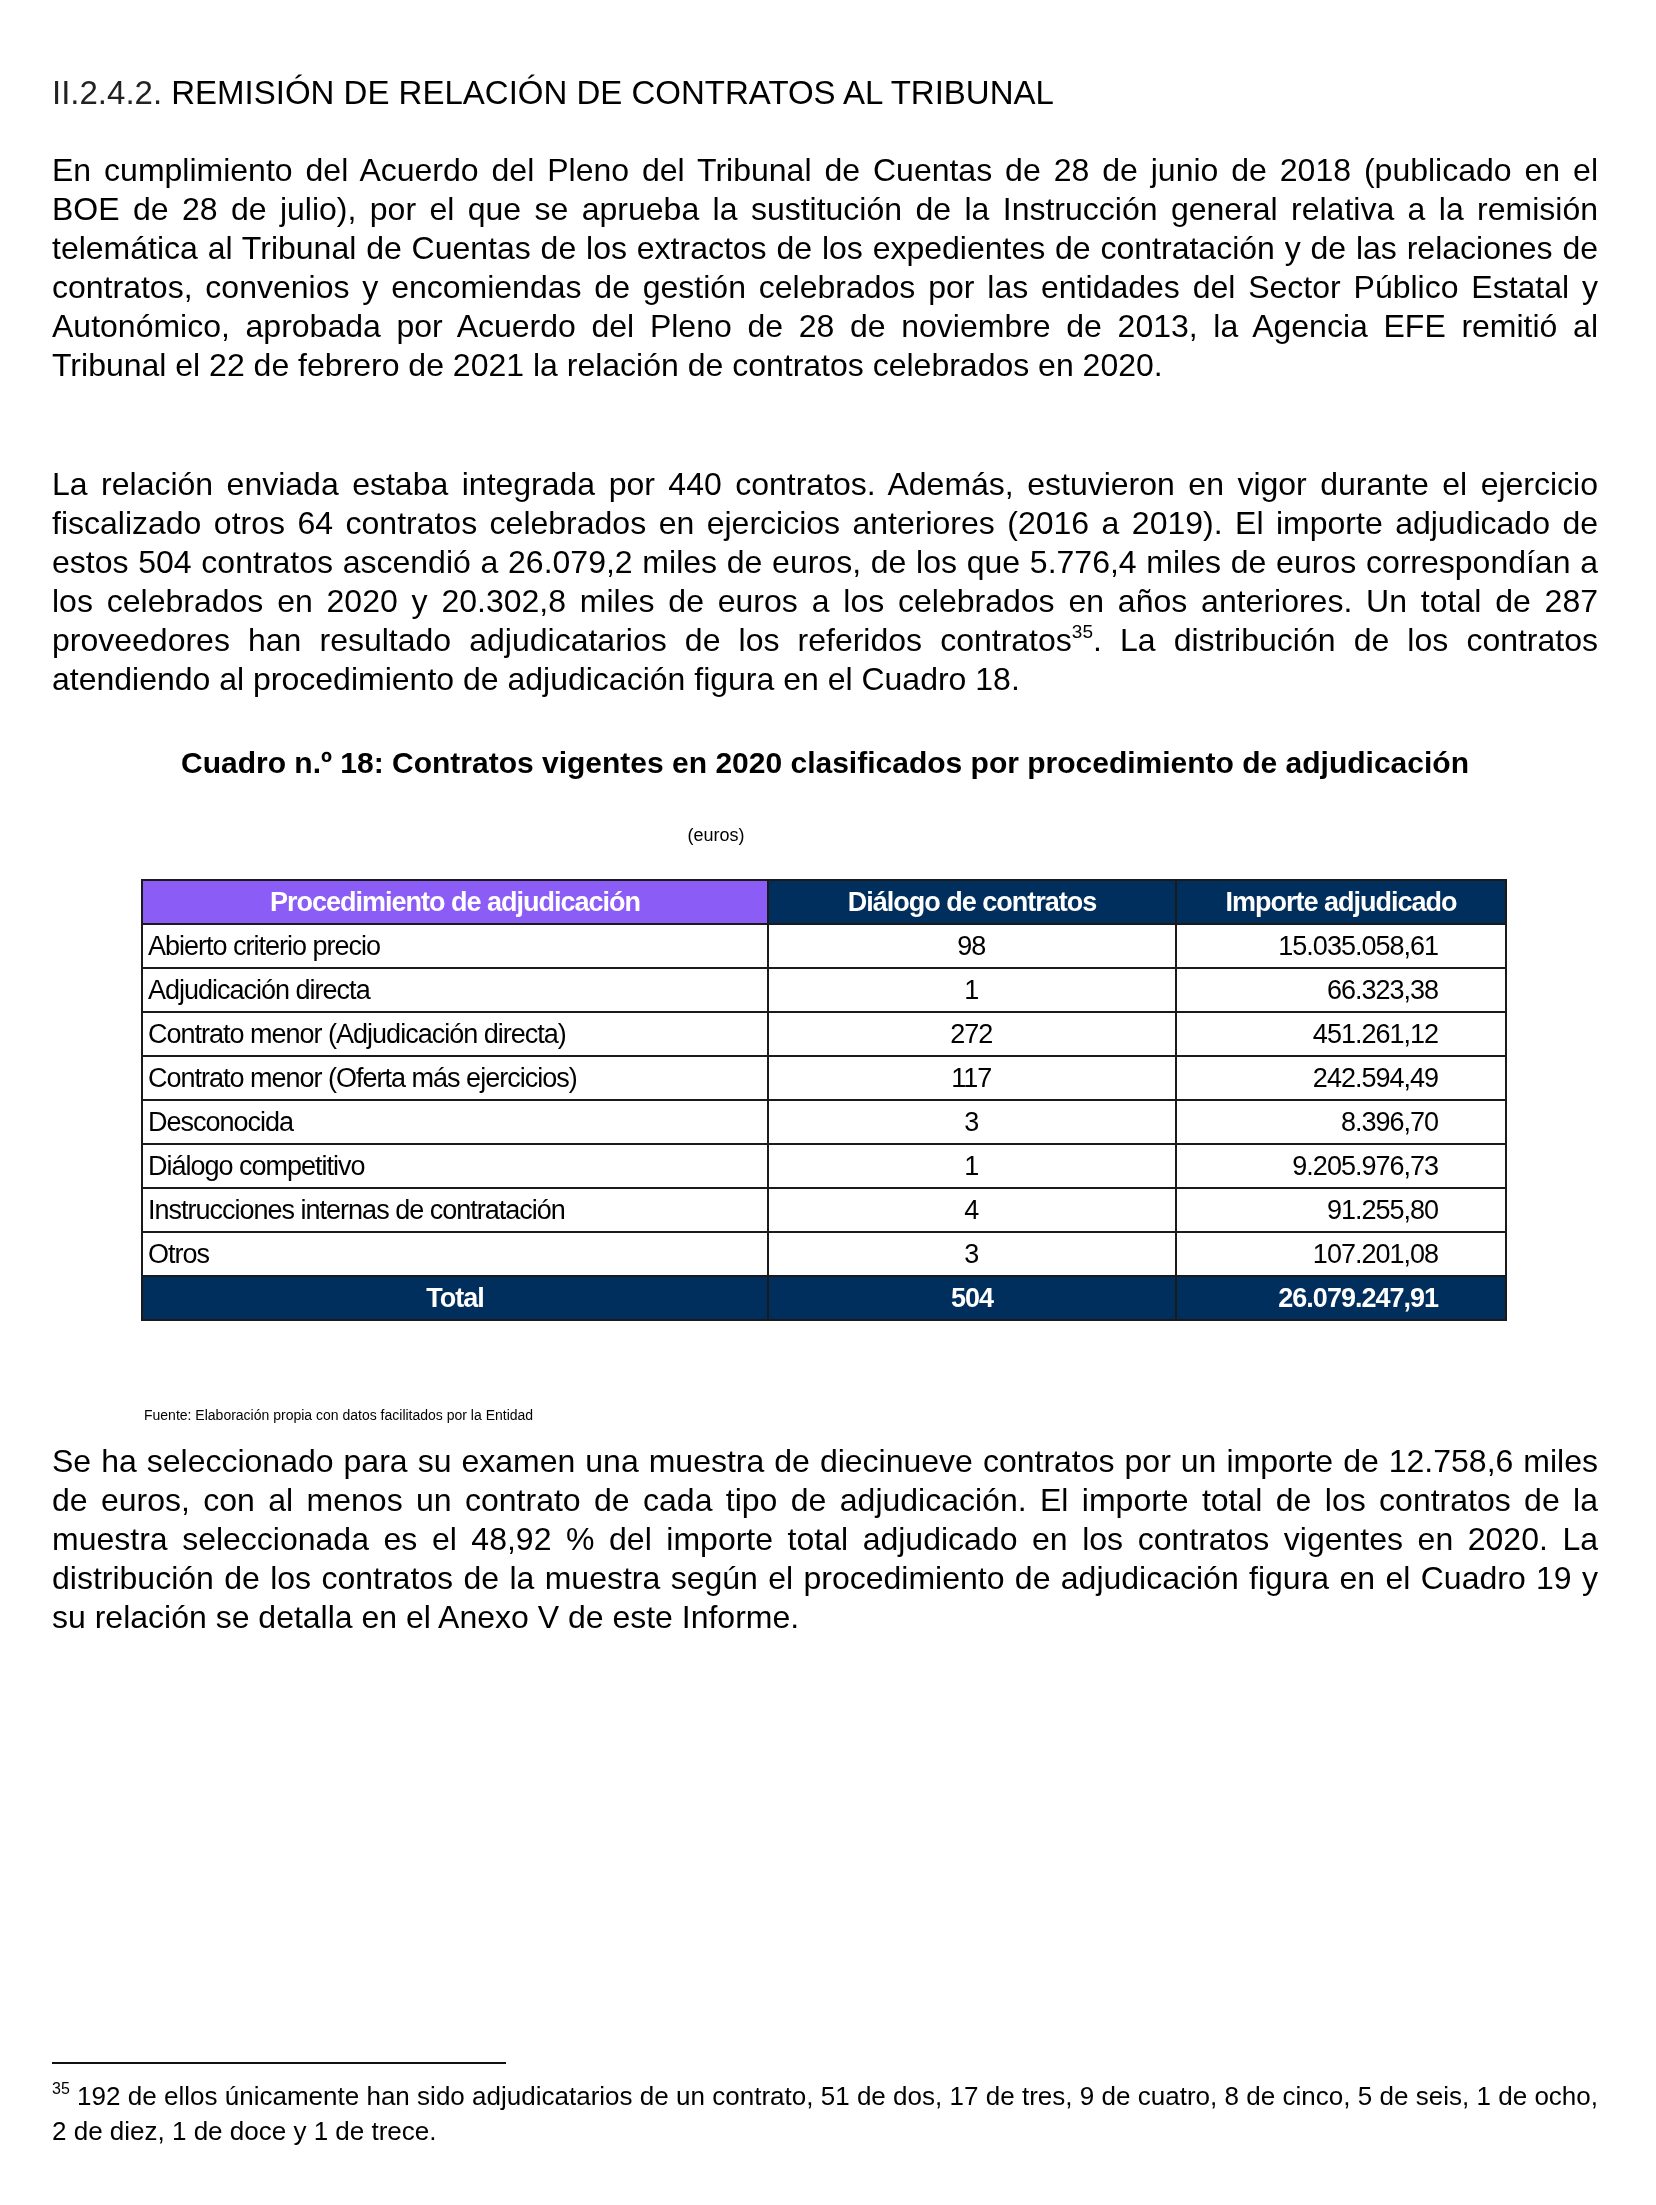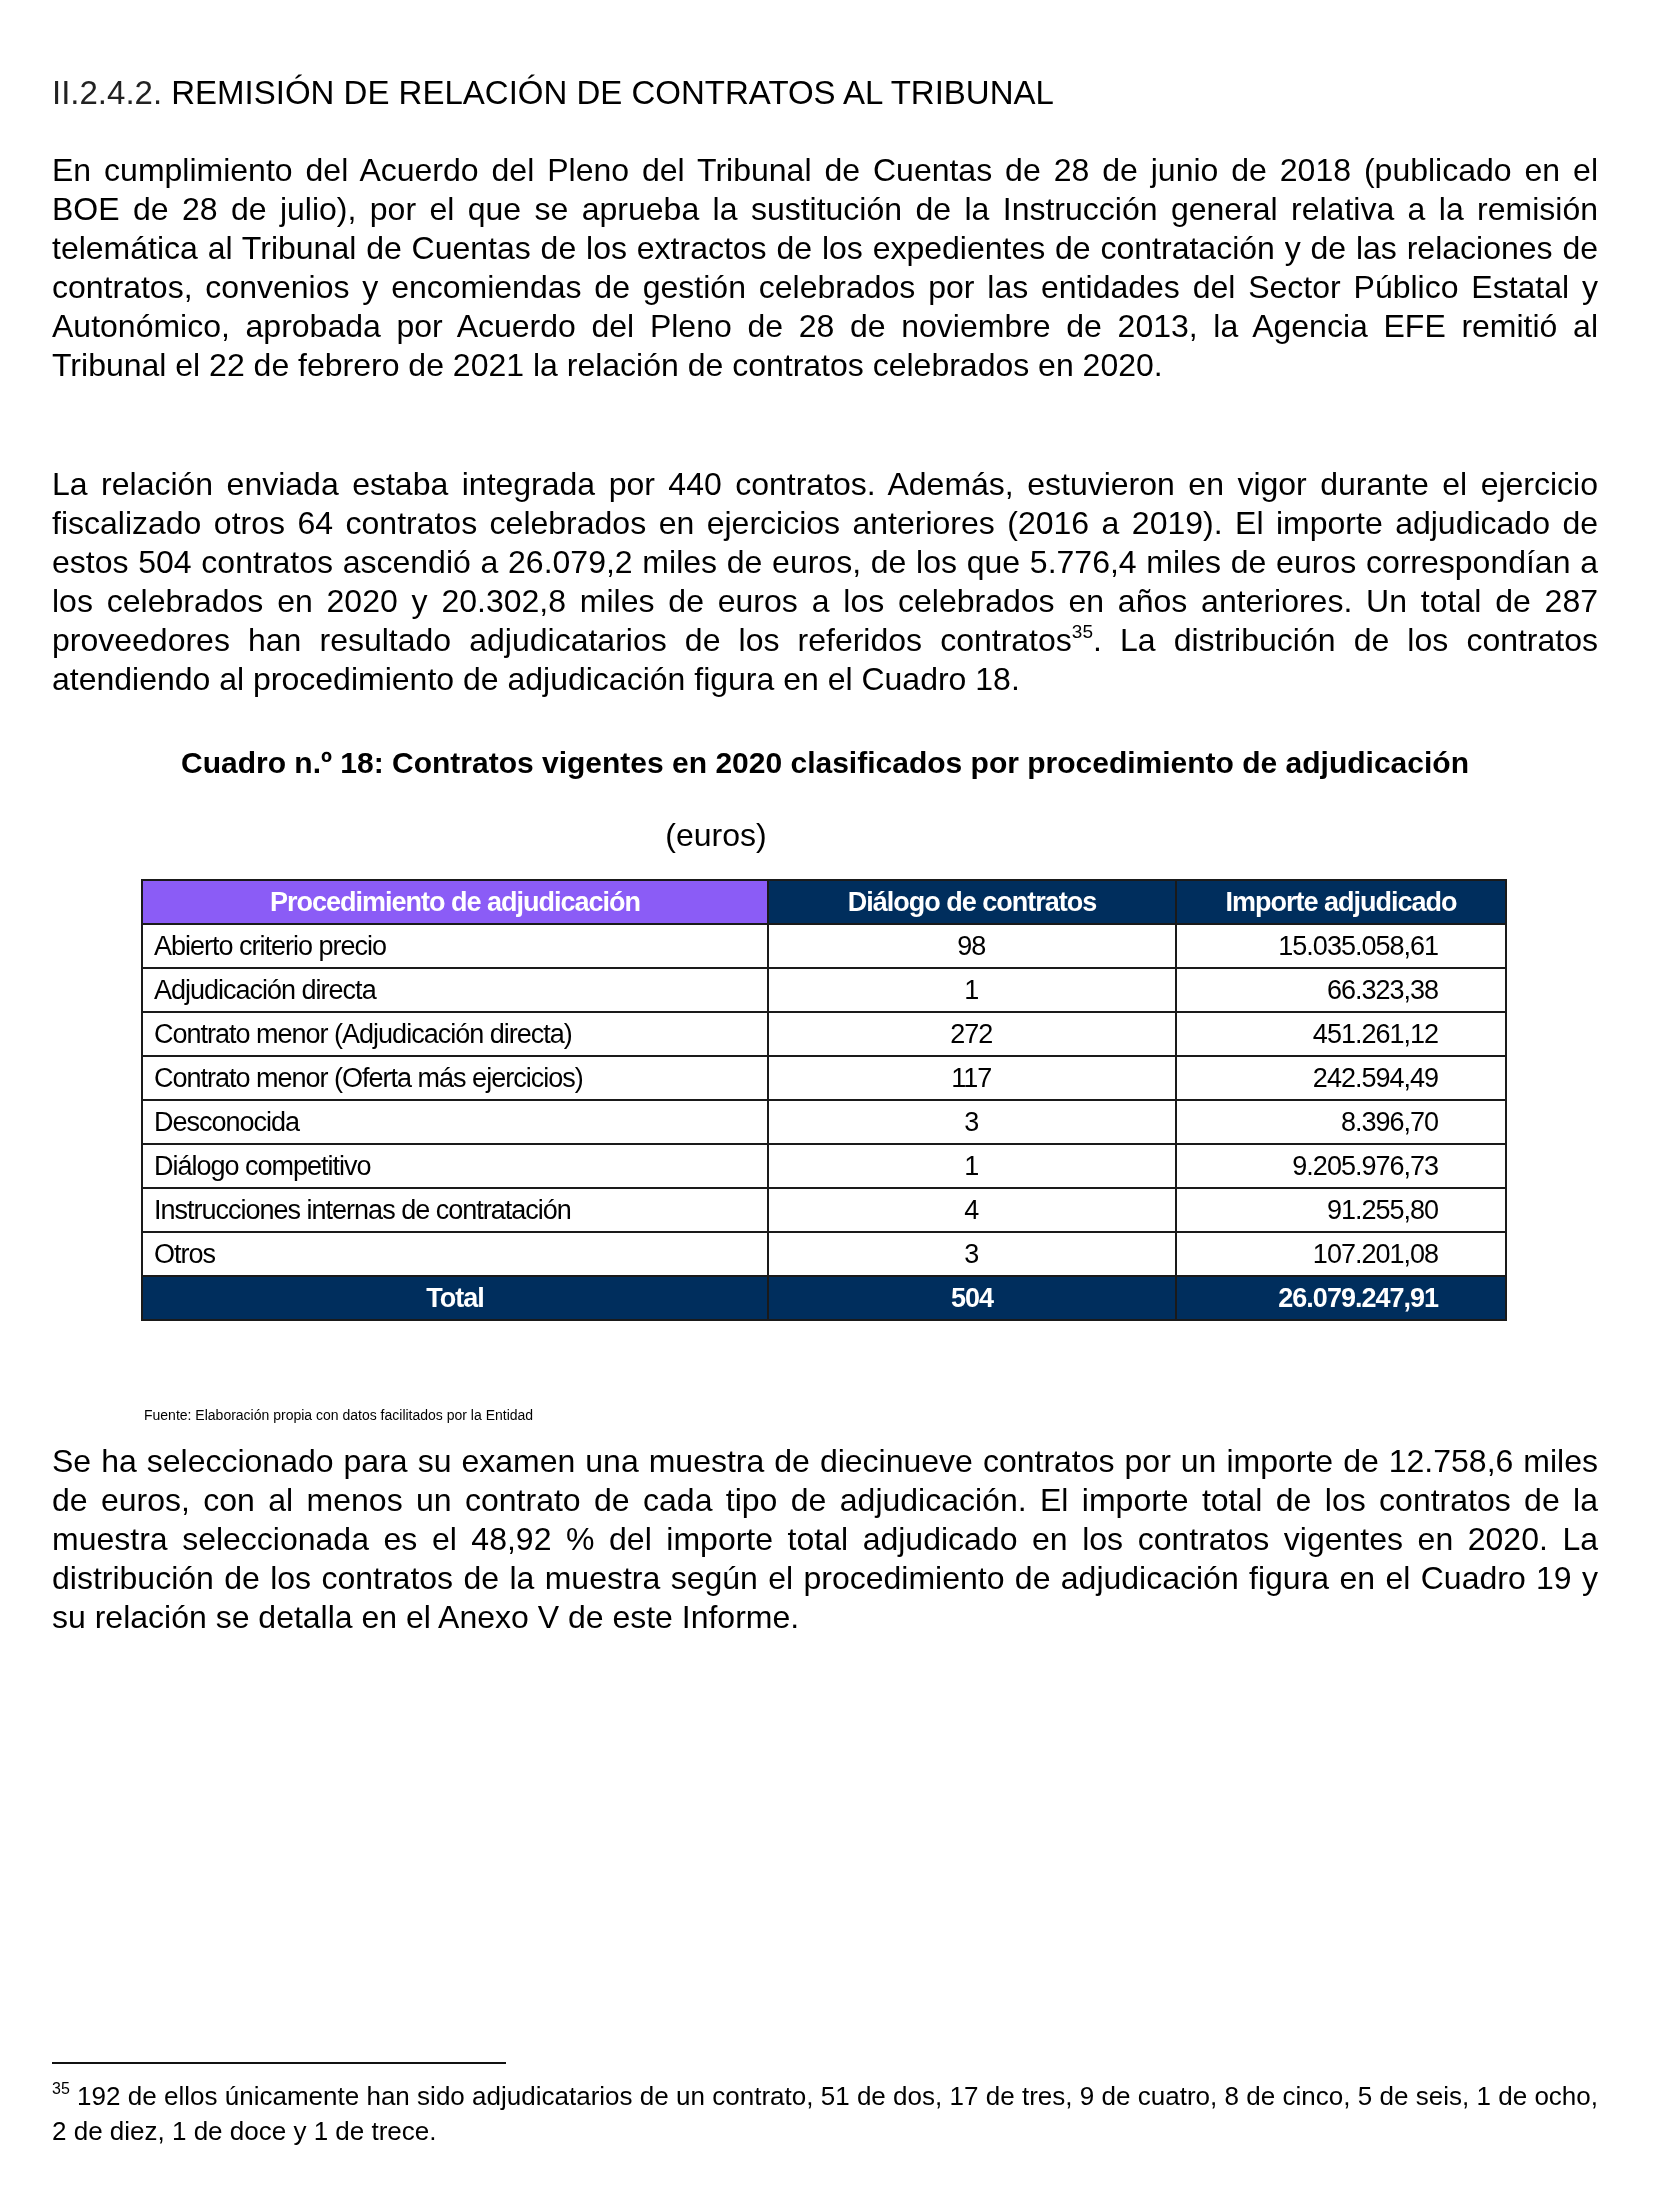--- a/index.html
+++ b/index.html
@@ -19,39 +19,39 @@
   .para sup { font-size: 19px; line-height: 0; vertical-align: 13.5px; }
   #p1 { top: 151px; }
   #p2 { top: 465px; }
   #p3 { top: 1442px; }
   .caption {
     left: 52px; width: 1546px; top: 743px; text-align: center;
     font-weight: bold; font-size: 30px; line-height: 40px; white-space: nowrap;
   }
   .units {
     left: 0; width: 1464px; top: 818px; text-align: center; padding-left: 0;
-    font-size: 32px; line-height: 35px;
+    font-size: 18px; line-height: 35px;
   }
   .units span { position: relative; left: -16px; }
   table.data {
     position: absolute; left: 141px; top: 879px; width: 1363px;
     border-collapse: collapse; table-layout: fixed;
     font-family: "Liberation Sans", sans-serif;
   }
   table.data col.c1 { width: 626px; }
   table.data col.c2 { width: 408px; }
   table.data col.c3 { width: 330px; }
   table.data td, table.data th {
     border: 2.4px solid #1a1a1a; height: 42px; padding: 0; font-size: 27px;
     font-stretch: condensed; letter-spacing: -1px; white-space: nowrap;
   }
   table.data thead th, table.data tr.total td {
     background: #002E5D; color: #fff; font-weight: bold; text-align: center;
   }
-  table.data td.name { text-align: left; padding-left: 11px; }
+  table.data td.name { text-align: left; padding-left: 5px; }
   table.data td.count { text-align: center; padding-right: 1.6px; }
   table.data td.amount { text-align: right; padding-right: 67px; }
   table.data tr.total td.amount { text-align: right; padding-right: 67px; }
   .source {
     left: 144px; top: 1402px; font-size: 14px; line-height: 27px; white-space: nowrap;
   }
   .fn-rule {
     left: 52px; top: 2062px; width: 454px; height: 2.4px; background: #111;
   }
   .footnote {

